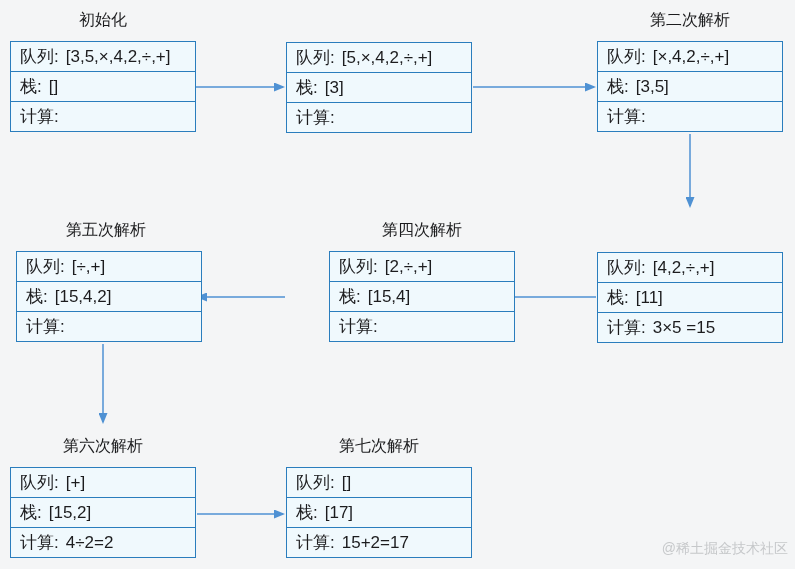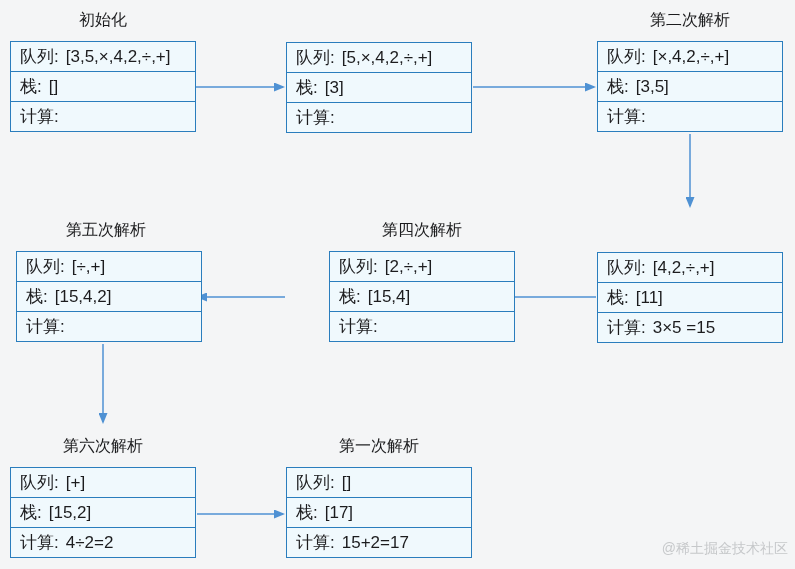--- a/index.html
+++ b/index.html
@@ -186,21 +186,21 @@
     <div class="cell">
       <span class="label">栈:</span>
       <span class="value">[15,2]</span>
     </div>
     <div class="cell">
       <span class="label">计算:</span>
       <span class="value">4÷2=2</span>
     </div>
   </div>
       <div class="step-box" style="left: 286px; top: 468px;">
-    <div class="step-title">第一次解析</div>
+    <div class="step-title">第七次解析</div>
     <div class="cell">
       <span class="label">队列:</span>
       <span class="value">[]</span>
     </div>
     <div class="cell">
       <span class="label">栈:</span>
       <span class="value">[17]</span>
     </div>
     <div class="cell">
       <span class="label">计算:</span>

